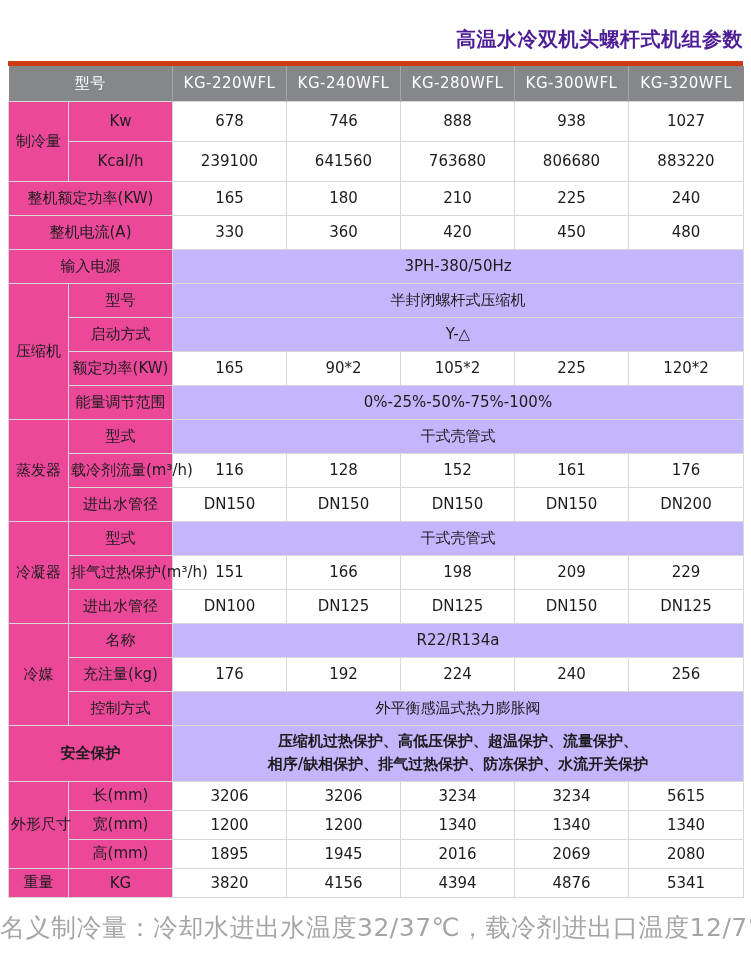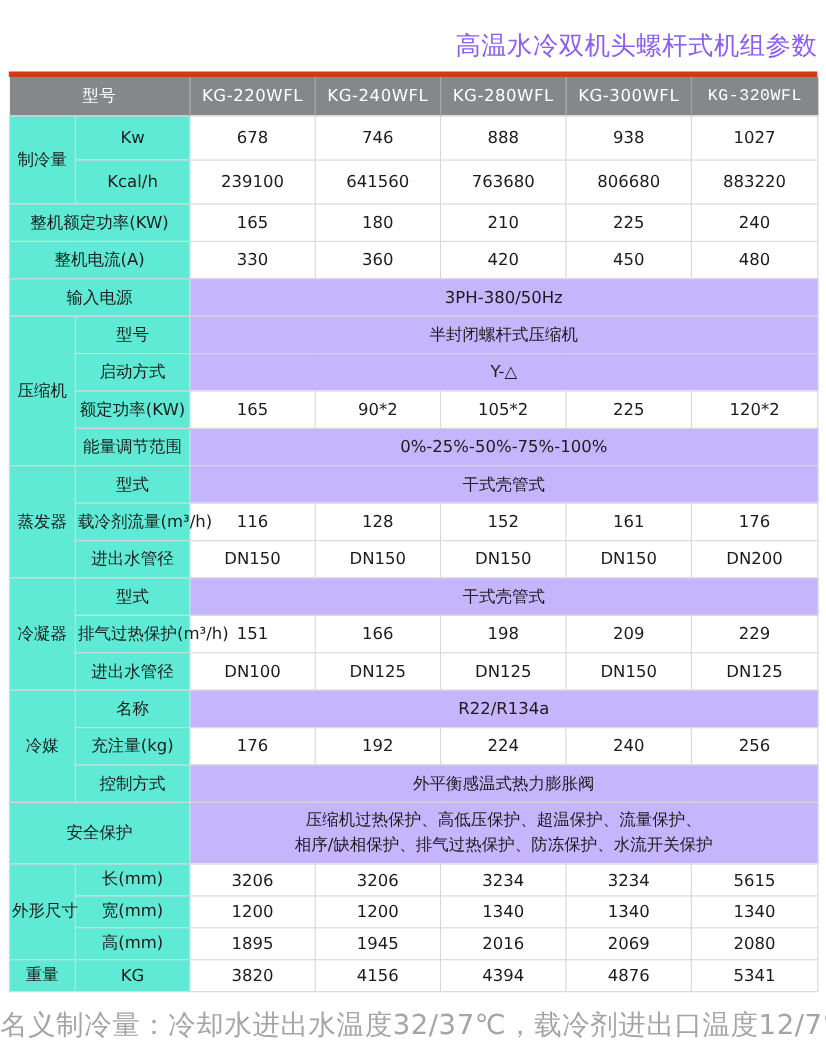--- a/index.html
+++ b/index.html
@@ -7,23 +7,23 @@
   body {
     width:751px; height:957px;
     font-family:"DejaVu Sans","Liberation Sans",sans-serif;
     color:#1c1c1c;
     overflow:hidden;
   }
   .page { width:751px; height:957px; position:relative; }
   .page-title {
     padding:26px 8px 8px 0;
     text-align:right;
-    font-size:23px;
-    font-weight:400;
-    color:#8b5cf6;
+    font-size:20px;
+    font-weight:700;
+    color:#4c1d95;
     letter-spacing:0.5px;
   }
   .accent-bar {
     margin:0 8px;
     height:5px;
     background:#cf3a17;
   }
   table.spec {
     margin:0 8px;
     width:735px;
@@ -32,33 +32,33 @@
   }
   thead th {
     background:#85878b;
     color:#ffffff;
     font-weight:500;
     font-size:15px;
     height:35px;
     border-right:1px solid #a3a5a8;
     letter-spacing:0.5px;
   }
-  thead th:last-child { border-right:none;font-family:Liberation Mono, monospace; }
+  thead th:last-child { border-right:none; }
   tbody td {
     border:1px solid #d8d8d8;
     text-align:center;
     vertical-align:middle;
     font-size:15px;
     padding:1px 2px;
   }
   tbody tr { height:34px; }
   tbody tr:nth-child(1), tbody tr:nth-child(2) { height:40px; }
-  tbody tr:nth-child(19) { height:56px; }
+  tbody tr:nth-child(19) { height:56px;font-weight:bold; }
   tbody tr:nth-child(n+20) { height:29px; }
-  td.label { background:#5eead4; white-space:nowrap; }
+  td.label { background:#ec4899; white-space:nowrap; }
   td.span  { background:#c4b5fd; }
   td.value { background:#ffffff; }
   td .line { line-height:1.55; }
   .footer-note {
     margin-top:13px;
     text-align:center;
     font-size:25px;
     color:#a5a5a5;
     letter-spacing:0.5px;
     white-space:nowrap;

